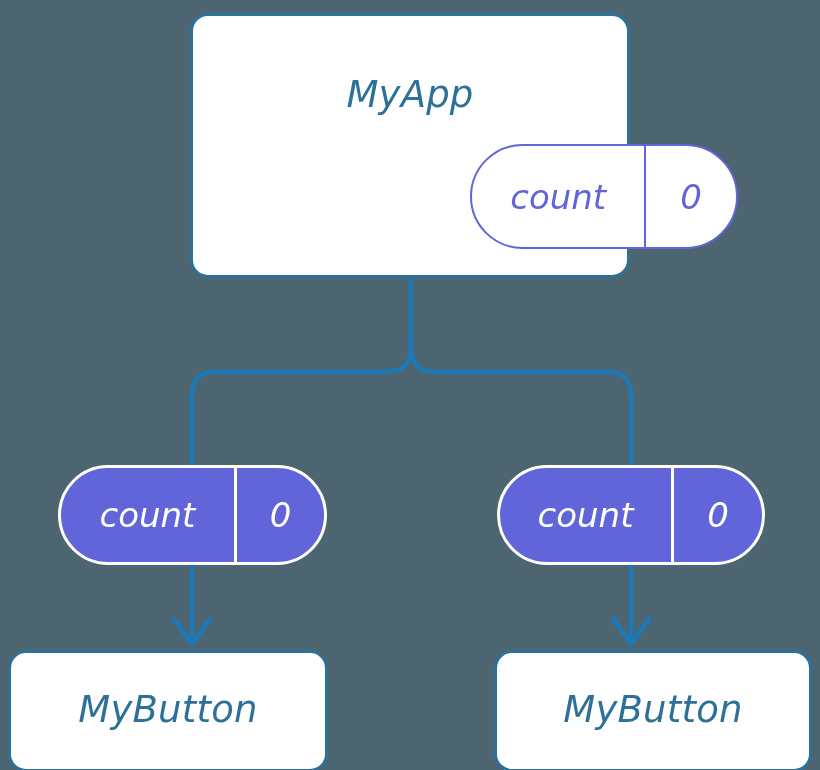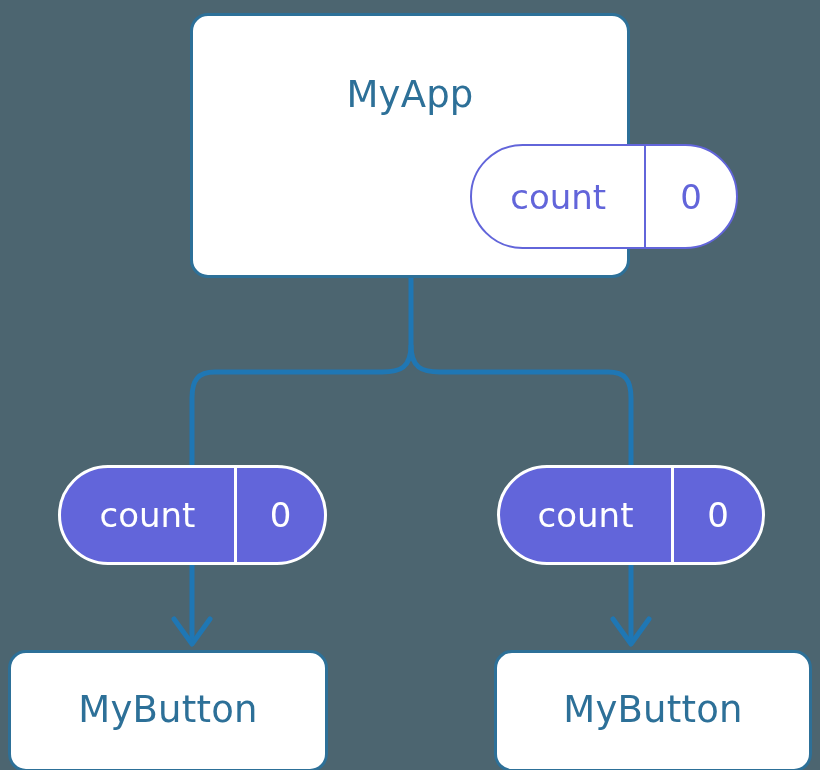--- a/index.html
+++ b/index.html
@@ -10,20 +10,21 @@
     width: 820px;
     height: 770px;
     background: #4c6570;
     font-family: "DejaVu Sans", sans-serif;
     overflow: hidden;
   }
   #stage {
     position: relative;
     width: 820px;
     height: 770px;
+    font-style: italic;
   }
   #wires {
     position: absolute;
     left: 0;
     top: 0;
     width: 820px;
     height: 770px;
     pointer-events: none;
   }
 

